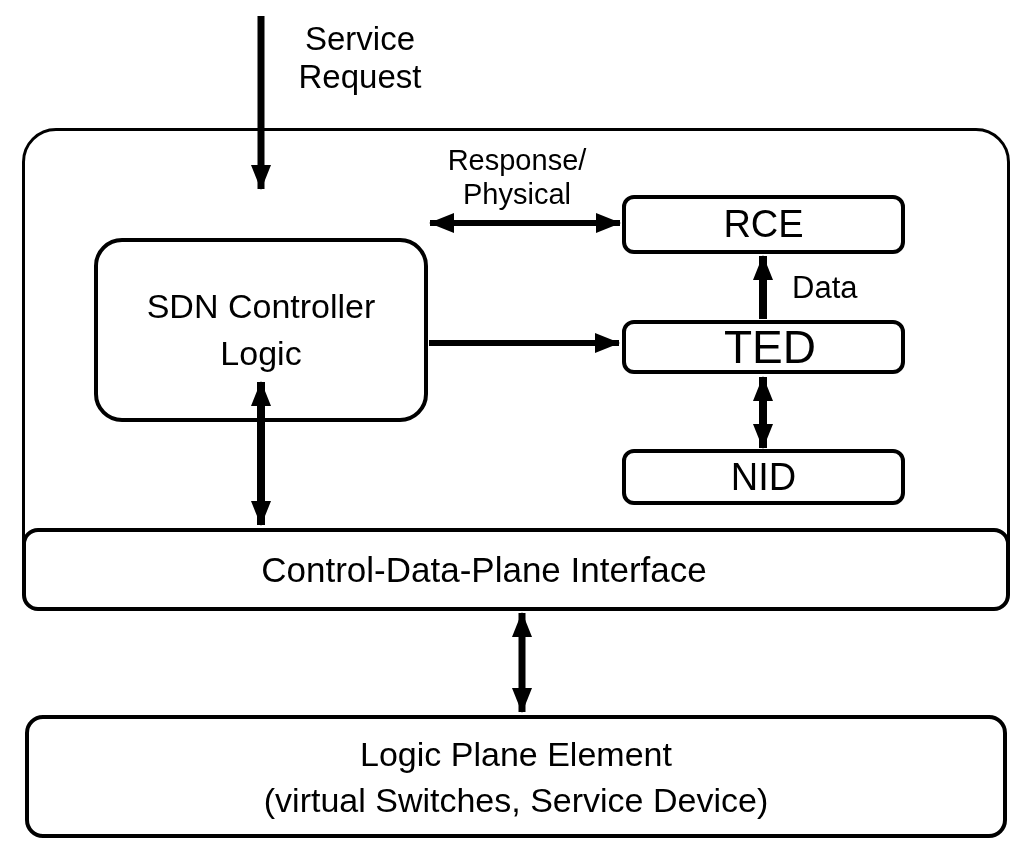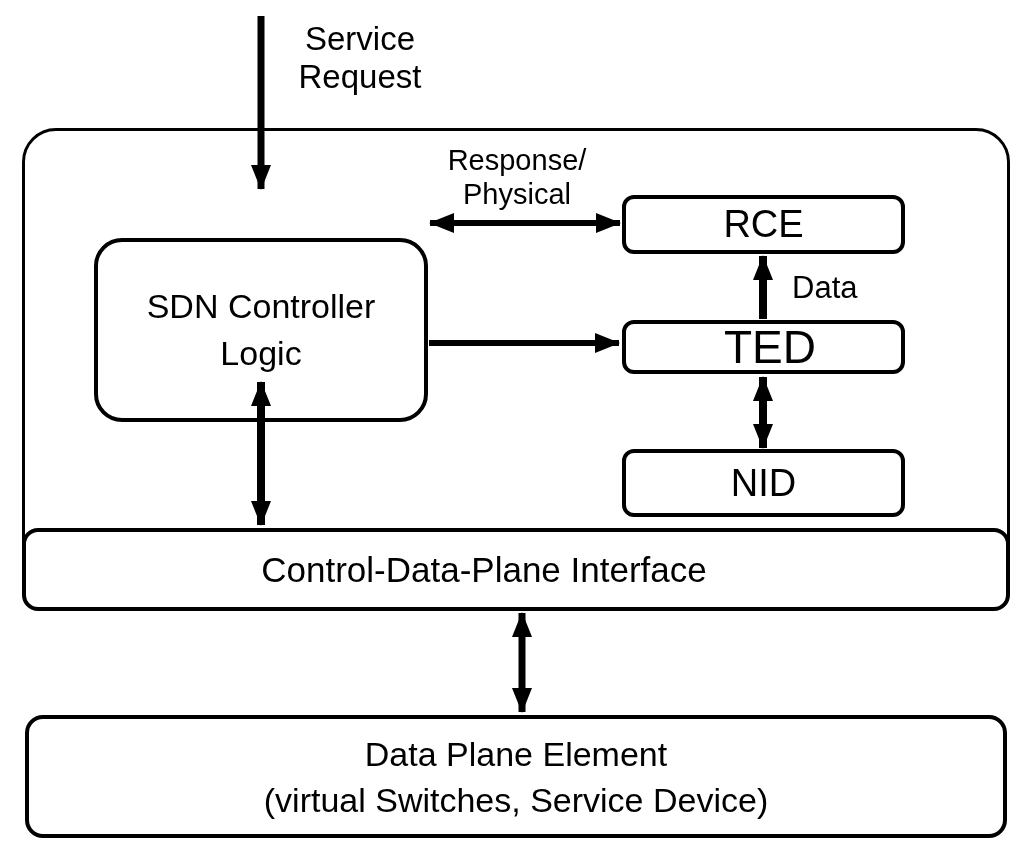--- a/index.html
+++ b/index.html
@@ -44,21 +44,21 @@
     border-radius: 12px;
     font-size: 38px;
   }
   .ted-box {
     left: 622px; top: 320px; width: 283px; height: 54px;
     border-radius: 12px;
     font-size: 46px;
     padding-left: 13px;
   }
   .nid-box {
-    left: 622px; top: 449px; width: 283px; height: 68px;
+    left: 622px; top: 449px; width: 283px; height: 56px;
     border-radius: 12px;
     font-size: 38px;
   }
   .cdpi-bar {
     left: 22px; top: 528px; width: 988px; height: 83px;
     border-radius: 16px;
     font-size: 35px;
     padding-right: 64px;
   }
   .dpe-box {
@@ -114,21 +114,21 @@
   <div class="box nid-box">
     <span>NID</span>
   </div>
 
   <div class="box cdpi-bar">
     <span>Control-Data-Plane Interface</span>
   </div>
 
   <div class="box dpe-box">
     <span>
-      <span class="label-line">Data Plane Element</span>
+      <span class="label-line">Logic Plane Element</span>
       <span class="label-line">(virtual Switches, Service Device)</span>
     </span>
   </div>
 
   <div class="float-label service-request-label">Service Request</div>
 
   <div class="float-label request-response-label">
     <span class="label-line">Response/</span>
     <span class="label-line">Physical</span>
   </div>

